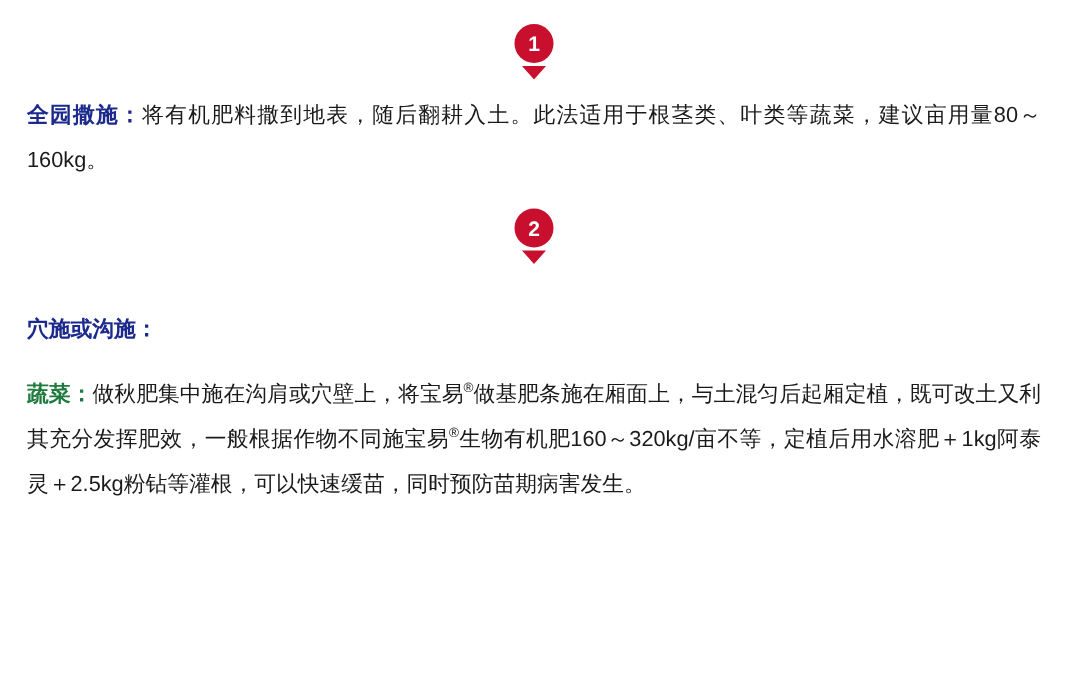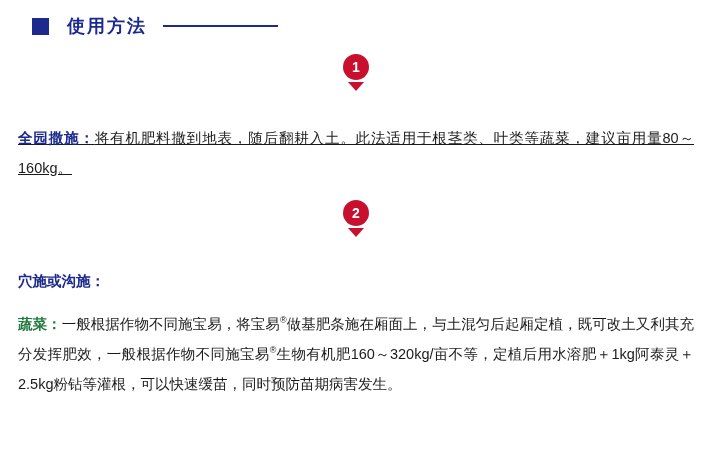--- a/index.html
+++ b/index.html
@@ -80,21 +80,21 @@
   .step-2 { margin-top: 17px; }
 
   
   .para {
     font-size: 14.5px;
     line-height: 30px;
     text-align: justify;
     margin: 0;
     padding: 0 4px;
   }
-  .para-1 { margin-top: 32px; text-decoration: underline; }
+  .para-1 { margin-top: 9px; }
   .lead-blue {
     color: #1b2a8c;
     font-weight: bold;
   }
   .lead-green {
     color: #1f7a3d;
     font-weight: bold;
   }
   .sub-title {
     margin-top: 29px;
@@ -107,25 +107,20 @@
     font-size: 9px;
     vertical-align: super;
     line-height: 0;
   }
 </style>
 </head>
 <body>
 
 <div class="page">
 
-  <div class="header">
-    <span class="header-square"></span>
-    <span class="header-title">使用方法</span>
-    <span class="header-rule"></span>
-  </div>
 
   <div class="step step-1">
     <div class="step-circle">1</div>
     <div class="step-arrow"></div>
   </div>
 
   <p class="para para-1">
     <span class="lead-blue">全园撒施：</span><span>将有机肥料撒到地表，随后翻耕入土。此法适用于根茎类、叶类等蔬菜，建议亩用量80～160kg。</span>
   </p>
 
@@ -134,17 +129,17 @@
     <div class="step-arrow"></div>
   </div>
 
   <div class="block-2">
     <p class="para sub-title">
       <span class="lead-blue">穴施或沟施：</span>
     </p>
 
 
     <p class="para para-veg">
-      <span class="lead-green">蔬菜：</span><span>一般根据作物不同施宝易，将宝易</span><sup>®</sup><span>做基肥条施在厢面上，与土混匀后起厢定植，既可改土又利其充分发挥肥效，一般根据作物不同施宝易</span><sup>®</sup><span>生物有机肥160～320kg/亩不等，定植后用水溶肥＋1kg阿泰灵＋2.5kg粉钻等灌根，可以快速缓苗，同时预防苗期病害发生。</span>
+      <span class="lead-green">蔬菜：</span><span>做秋肥集中施在沟肩或穴壁上，将宝易</span><sup>®</sup><span>做基肥条施在厢面上，与土混匀后起厢定植，既可改土又利其充分发挥肥效，一般根据作物不同施宝易</span><sup>®</sup><span>生物有机肥160～320kg/亩不等，定植后用水溶肥＋1kg阿泰灵＋2.5kg粉钻等灌根，可以快速缓苗，同时预防苗期病害发生。</span>
     </p>
   </div>
 
 </div>
 
 </body></html>

